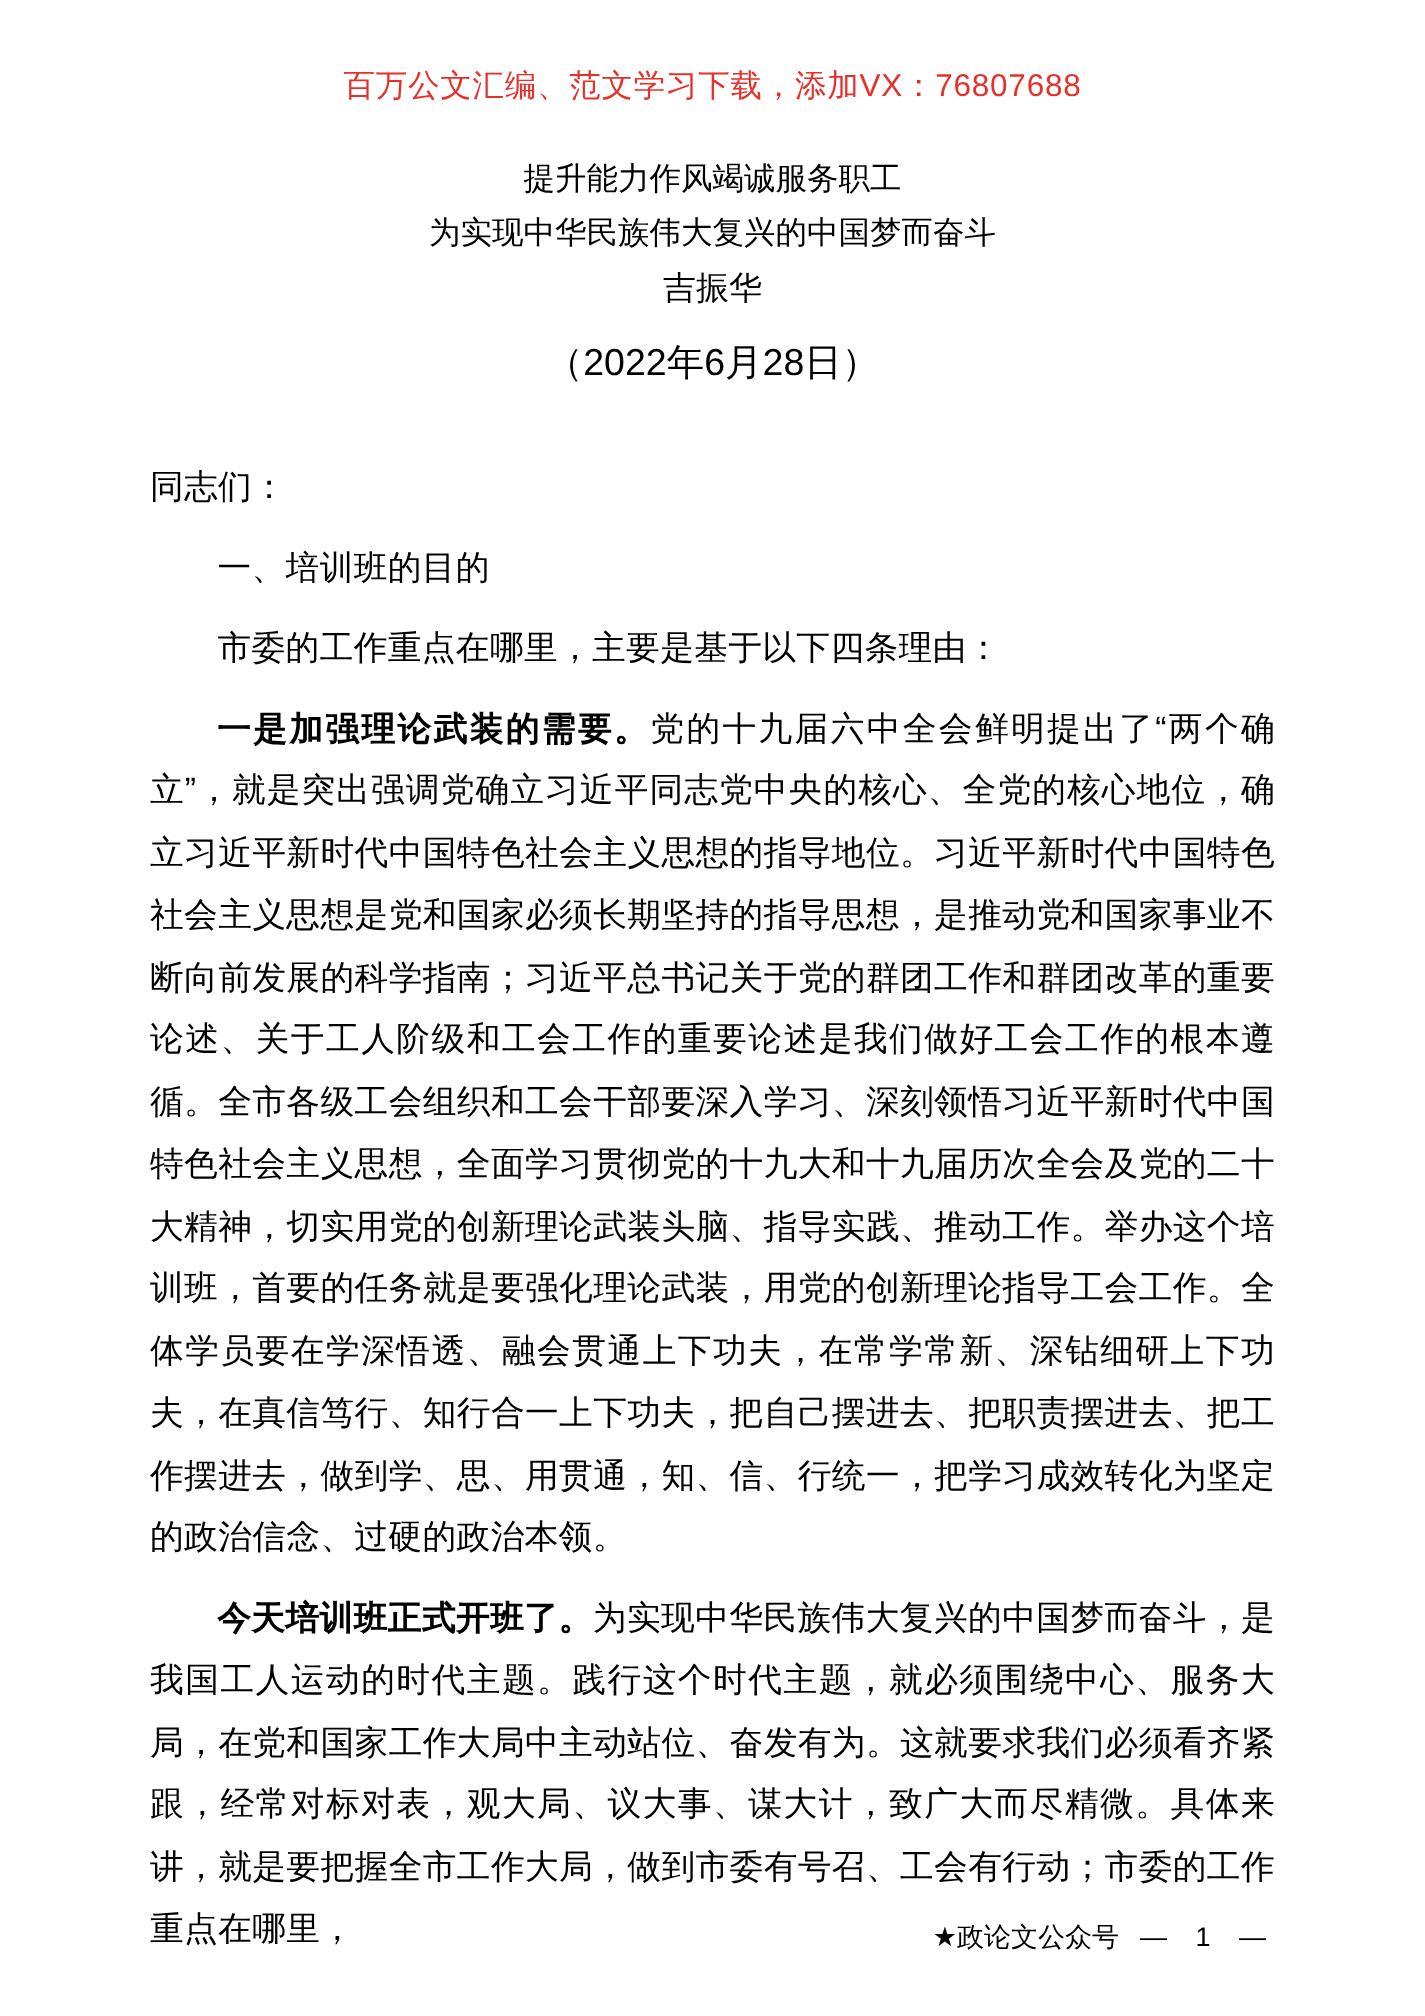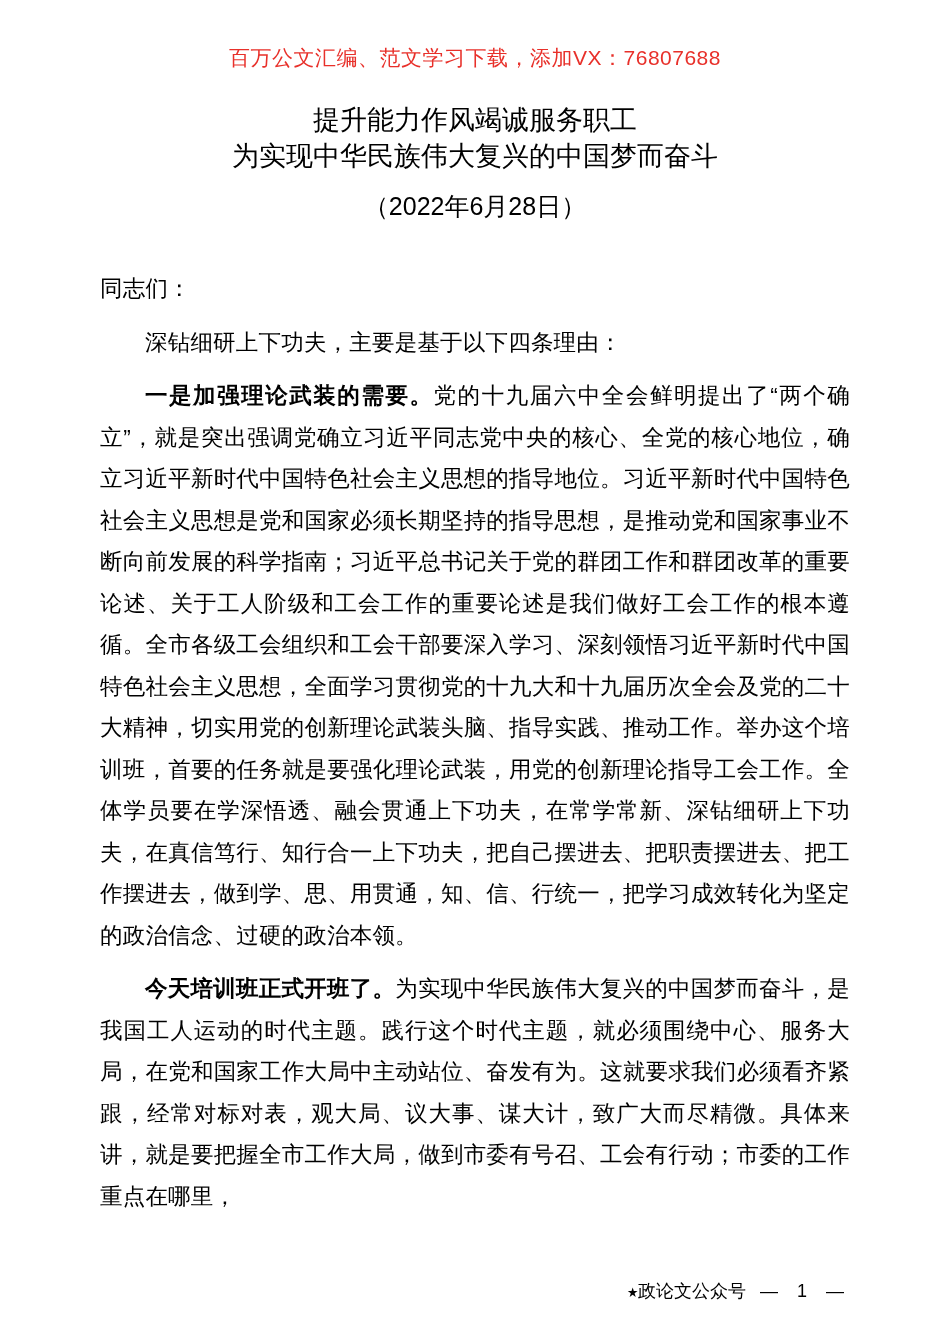--- a/index.html
+++ b/index.html
@@ -18,21 +18,21 @@
     padding-top: 44px;
     text-align: center;
     font-size: 21px;
     line-height: 28px;
     color: #e8302a;
     letter-spacing: 0.5px;
   }
 
   .title-block { margin-top: 30px; text-align: center; }
   .title-line {
-    font-size: 27px;
+    font-size: 21px;
     line-height: 36px;
     font-weight: normal;
     margin: 0;
   }
   .author-line {
     font-size: 22px;
     line-height: 36px;
     margin: 0;
   }
   .date-line {
@@ -55,45 +55,49 @@
   .para b { font-weight: bold; }
 
   .footer {
     position: absolute;
     right: 106px;
     top: 1278px;
     font-size: 18px;
     line-height: 26px;
     white-space: nowrap;
   }
-  .footer .brand { margin-right: 14px; font-family: Liberation Mono, monospace; }
+  .footer .brand { margin-right: 14px; }
   .footer .pagenum { word-spacing: 14px; }
 </style>
 </head>
 <body style="background: rgb(255, 255, 255); color: rgb(0, 0, 0);">
 
 <div class="page">
 
   <div class="watermark" style="color: rgb(232, 48, 42);">百万公文汇编、范文学习下载，添加VX：76807688</div>
 
   <div class="title-block">
     <h1 class="title-line">提升能力作风竭诚服务职工</h1>
     <h2 class="title-line">为实现中华民族伟大复兴的中国梦而奋斗</h2>
+    <div class="author-line">吉振华</div>
     <div class="date-line">（2022年6月28日）</div>
   </div>
 
   <div class="doc-body">
 
     <p class="salutation">同志们：</p>
 
 
 
+    <p class="para">
+      <span>一、培训班的目的</span>
+    </p>
 
     <p class="para">
-      <span>深钻细研上下功夫，主要是基于以下四条理由：</span>
+      <span>市委的工作重点在哪里，主要是基于以下四条理由：</span>
     </p>
 
     <p class="para">
       <b>一是加强理论武装的需要。</b><span>党的十九届六中全会鲜明提出了“两个确立”，就是突出强调党确立习近平同志党中央的核心、全党的核心地位，确立习近平新时代中国特色社会主义思想的指导地位。习近平新时代中国特色社会主义思想是党和国家必须长期坚持的指导思想，是推动党和国家事业不断向前发展的科学指南；习近平总书记关于党的群团工作和群团改革的重要论述、关于工人阶级和工会工作的重要论述是我们做好工会工作的根本遵循。全市各级工会组织和工会干部要深入学习、深刻领悟习近平新时代中国特色社会主义思想，全面学习贯彻党的十九大和十九届历次全会及党的二十大精神，切实用党的创新理论武装头脑、指导实践、推动工作。举办这个培训班，首要的任务就是要强化理论武装，用党的创新理论指导工会工作。全体学员要在学深悟透、融会贯通上下功夫，在常学常新、深钻细研上下功夫，在真信笃行、知行合一上下功夫，把自己摆进去、把职责摆进去、把工作摆进去，做到学、思、用贯通，知、信、行统一，把学习成效转化为坚定的政治信念、过硬的政治本领。</span>
     </p>
 
     <p class="para">
       <b>今天培训班正式开班了。</b><span>为实现中华民族伟大复兴的中国梦而奋斗，是我国工人运动的时代主题。践行这个时代主题，就必须围绕中心、服务大局，在党和国家工作大局中主动站位、奋发有为。这就要求我们必须看齐紧跟，经常对标对表，观大局、议大事、谋大计，致广大而尽精微。具体来讲，就是要把握全市工作大局，做到市委有号召、工会有行动；市委的工作重点在哪里，</span>
     </p>
 

